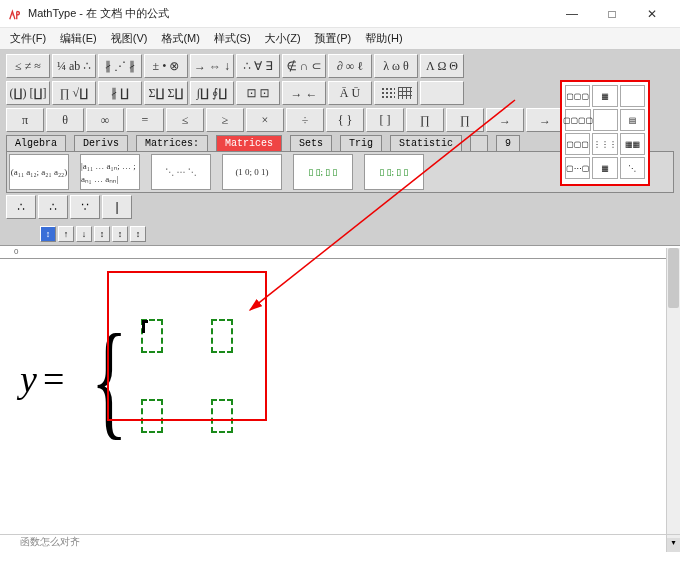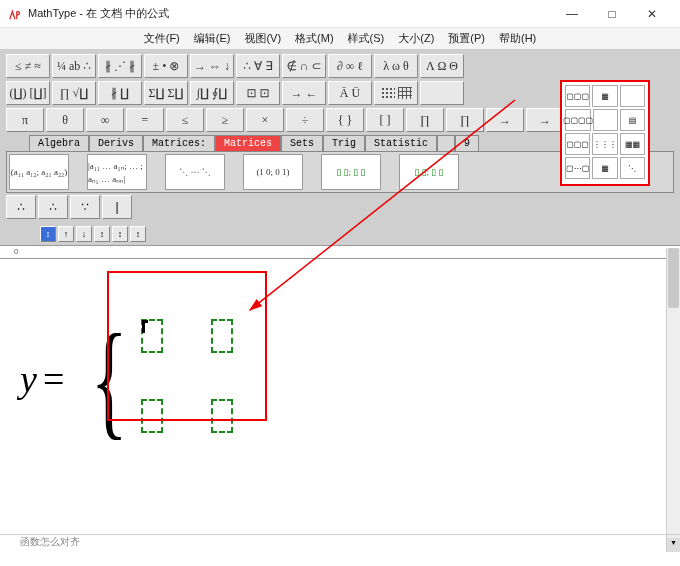--- a/index.html
+++ b/index.html
@@ -2,31 +2,31 @@
 <html><head>
 <meta charset="utf-8">
 <style>
 * { box-sizing: border-box; margin: 0; padding: 0; }
 html, body { width: 680px; height: 566px; font-family: "Microsoft YaHei", Arial, sans-serif; font-size: 11px; background: #fff; overflow: hidden; }
 .titlebar { height: 28px; background: #fff; border-bottom: 1px solid #e5e5e5; display: flex; align-items: center; padding: 0 8px; justify-content: space-between; }
 .titlebar .logo { width: 14px; height: 14px; margin-right: 6px; }
 .titlebar .title { flex: 1; color: #222; font-size: 11px; }
 .winbtns { display: flex; gap: 0; }
 .winbtn { width: 40px; height: 28px; display: flex; align-items: center; justify-content: center; color: #333; font-size: 12px; cursor: pointer; }
-.menubar { height: 22px; background: #f5f5f5; border-bottom: 1px solid #ccc; display: flex; align-items: center; padding: 0 4px; gap: 2px; justify-content: center; }
+.menubar { height: 22px; background: #f5f5f5; border-bottom: 1px solid #ccc; display: flex; align-items: center; padding: 0 4px; gap: 2px; }
 .menuitem { padding: 2px 6px; color: #222; font-size: 11px; cursor: pointer; }
 .toolarea { background: #cfcfcf; padding: 4px 6px; position: relative; }
 .palrow { display: flex; gap: 2px; margin-bottom: 3px; }
 .palbtn { height: 24px; background: #e8e8e8; border: 1px solid #888; border-top-color: #fff; border-left-color: #fff; display: flex; align-items: center; justify-content: center; font-size: 12px; color: #333; font-family: "Times New Roman", serif; cursor: pointer; overflow: hidden; }
 .palbtn.w44 { width: 44px; }
 .palbtn.w38 { width: 38px; }
-.tabrow { display: flex; gap: 0; margin-top: 2px; margin-left: 23px; }
+.tabrow { display: flex; gap: 8px; margin-top: 2px; }
 .tab { height: 16px; padding: 0 8px; font-size: 10px; font-family: "Courier New", monospace; background: #d8d8d8; border: 1px solid #888; border-bottom: none; display: flex; align-items: center; cursor: pointer; }
 .tab.active { background: #ef4444; color: #fff; }
-.tmplrow { display: flex; gap: 18px; background: #d8d8d8; padding: 2px; border: 1px solid #888; }
+.tmplrow { display: flex; gap: 11px; background: #d8d8d8; padding: 2px; border: 1px solid #888; }
 .tmpl { width: 60px; height: 36px; background: #fff; border: 1px solid #999; display: flex; align-items: center; justify-content: center; font-size: 9px; font-family: "Times New Roman", serif; color: #333; cursor: pointer; position: relative; }
 .tmplrow2 { display: flex; gap: 2px; margin-top: 2px; }
 .tmpl2 { width: 30px; height: 24px; background: #e8e8e8; border: 1px solid #888; border-top-color:#fff; border-left-color:#fff; display: flex; align-items: center; justify-content: center; font-size: 12px; cursor: pointer; }
 .popup { position: absolute; top: 30px; right: 30px; width: 90px; background: #fff; border: 2px solid #e00; padding: 3px; z-index: 10; }
 .poprow { display: flex; gap: 2px; margin-bottom: 2px; }
 .popcell { width: 26px; height: 22px; background: #fff; border: 1px solid #aaa; display: flex; align-items: center; justify-content: center; font-size: 8px; cursor: pointer; }
 .smalltools { display: flex; gap: 2px; padding: 3px 40px; background: #cfcfcf; }
 .smbtn { width: 16px; height: 16px; background: #e8e8e8; border: 1px solid #888; border-top-color:#fff; border-left-color:#fff; font-size: 9px; display: flex; align-items: center; justify-content: center; cursor: pointer; }
 .smbtn.sel { background: #3a6fd8; color: #fff; }
 .ruler { height: 14px; background: #fff; border-top: 1px solid #999; border-bottom: 1px solid #999; font-size: 8px; color: #666; padding-left: 10px; position: relative; }

